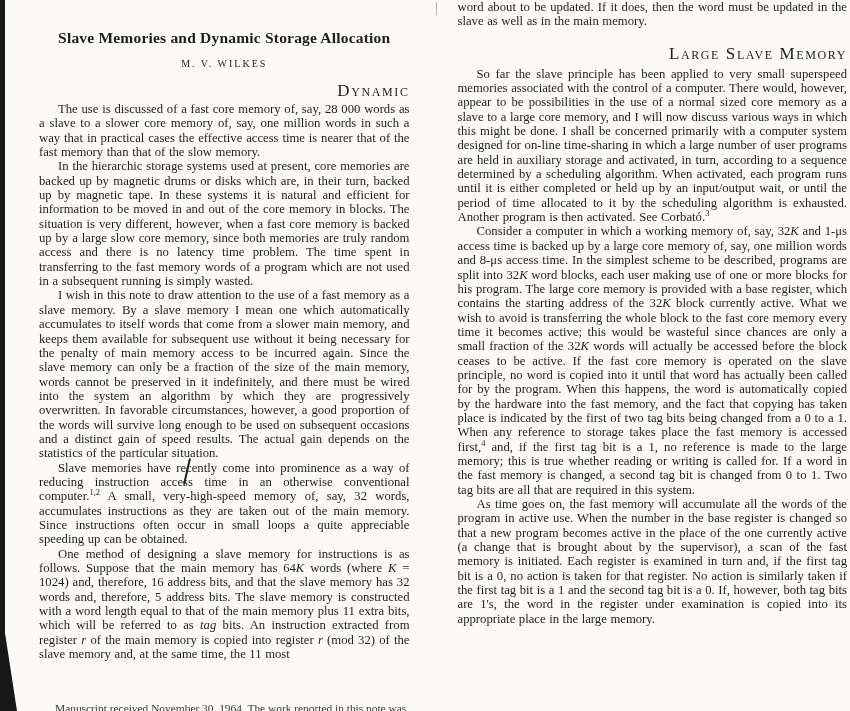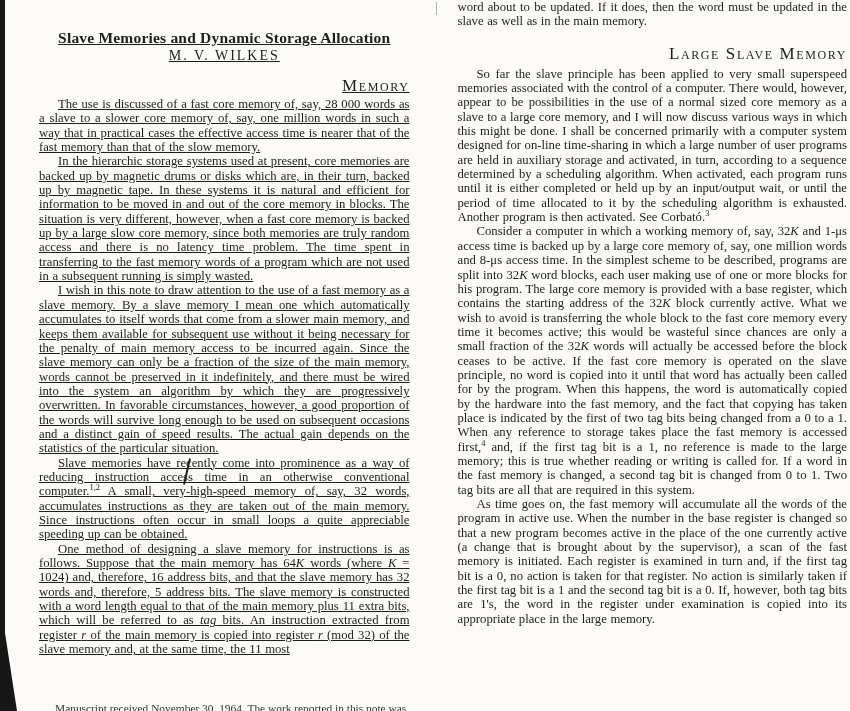--- a/index.html
+++ b/index.html
@@ -45,35 +45,35 @@
     border-radius: 1px;
   }
   .cols {
     position: absolute;
     left: 39px; top: 0;
     width: 808px; height: 711px;
     display: flex;
     gap: 8px;
   }
   .col { overflow: hidden; }
-  .col-left  { width: 390px; text-decoration: underline; }
+  .col-left  { width: 390px; }
   .col-right { width: 410px; margin-left: 40px; }
 
   .paper-title {
     margin: 29px 0 0 0;
     font-size: 15.5px;
     font-weight: 700;
     text-align: center;
     letter-spacing: 0.2px;
     line-height: 17px;
   }
   .author {
-    margin-top: 2px;
+    margin-top: 12px;
     text-align: center;
-    font-size: 14px;
+    font-size: 10px;
     letter-spacing: 2px;
   }
   .sc-heading {
     margin: 14px 0 4px 0;
     text-align: right;
     font-weight: 400;
     font-size: 17px;
     font-variant: small-caps;
     letter-spacing: 1.6px;
     line-height: 15px;
@@ -115,21 +115,21 @@
   <div class="edge-corner"></div>
   <div class="gap-artifact"></div>
   <div class="pen-mark"></div>
 
   <div class="cols">
 
     <div class="col col-left">
       <h1 class="paper-title">Slave Memories and Dynamic Storage Allocation</h1>
       <div class="author">M. V. WILKES</div>
 
-      <h2 class="sc-heading">Memory</h2>
+      <h2 class="sc-heading">Dynamic</h2>
       <p class="body-p">The use is discussed of a fast core memory of, say, 28 000 words as a slave to a slower core memory of, say, one million words in such a way that in practical cases the effective access time is nearer that of the fast memory than that of the slow memory.</p>
 
       <p class="body-p"><span>In the hierarchic storage systems used at present, core memories are backed up by magnetic drums or disks which are, in their turn, backed up by magnetic tape. In these systems it is natural and efficient for information to be moved in and out of the core memory in blocks. The situation is very different, however, when a fast core memory is backed up by a large slow core memory, since both memories are truly random access and there is no latency time problem. The time spent in transferring to the fast memory words of a program which are not used in a subsequent running is simply wasted.</span></p>
       <p class="body-p"><span>I wish in this note to draw attention to the use of a fast memory as a slave memory. By a slave memory I mean one which automatically accumulates to itself words that come from a slower main memory, and keeps them available for subsequent use without it being necessary for the penalty of main memory access to be incurred again. Since the slave memory can only be a fraction of the size of the main memory, words cannot be preserved in it indefinitely, and there must be wired into the system an algorithm by which they are progressively overwritten. In favorable circumstances, however, a good proportion of the words will survive long enough to be used on subsequent occasions and a distinct gain of speed results. The actual gain depends on the statistics of the particular situation.</span></p>
       <p class="body-p"><span>Slave memories have recently come into prominence as a way of reducing instruction access time in an otherwise conventional computer.</span><sup>1,2</sup><span> A small, very-high-speed memory of, say, 32 words, accumulates instructions as they are taken out of the main memory. Since instructions often occur in small loops a quite appreciable speeding up can be obtained.</span></p>
       <p class="body-p"><span>One method of designing a slave memory for instructions is as follows. Suppose that the main memory has 64</span><i>K</i><span> words (where </span><i>K</i><span> = 1024) and, therefore, 16 address bits, and that the slave memory has 32 words and, therefore, 5 address bits. The slave memory is constructed with a word length equal to that of the main memory plus 11 extra bits, which will be referred to as </span><i>tag</i><span> bits. An instruction extracted from register </span><i>r</i><span> of the main memory is copied into register </span><i>r</i><span> (mod 32) of the slave memory and, at the same time, the 11 most</span></p>
     </div>
 
     <div class="col col-right">
       <p class="body-p no-indent"><span>word about to be updated. If it does, then the word must be updated in the slave as well as in the main memory.</span></p>

